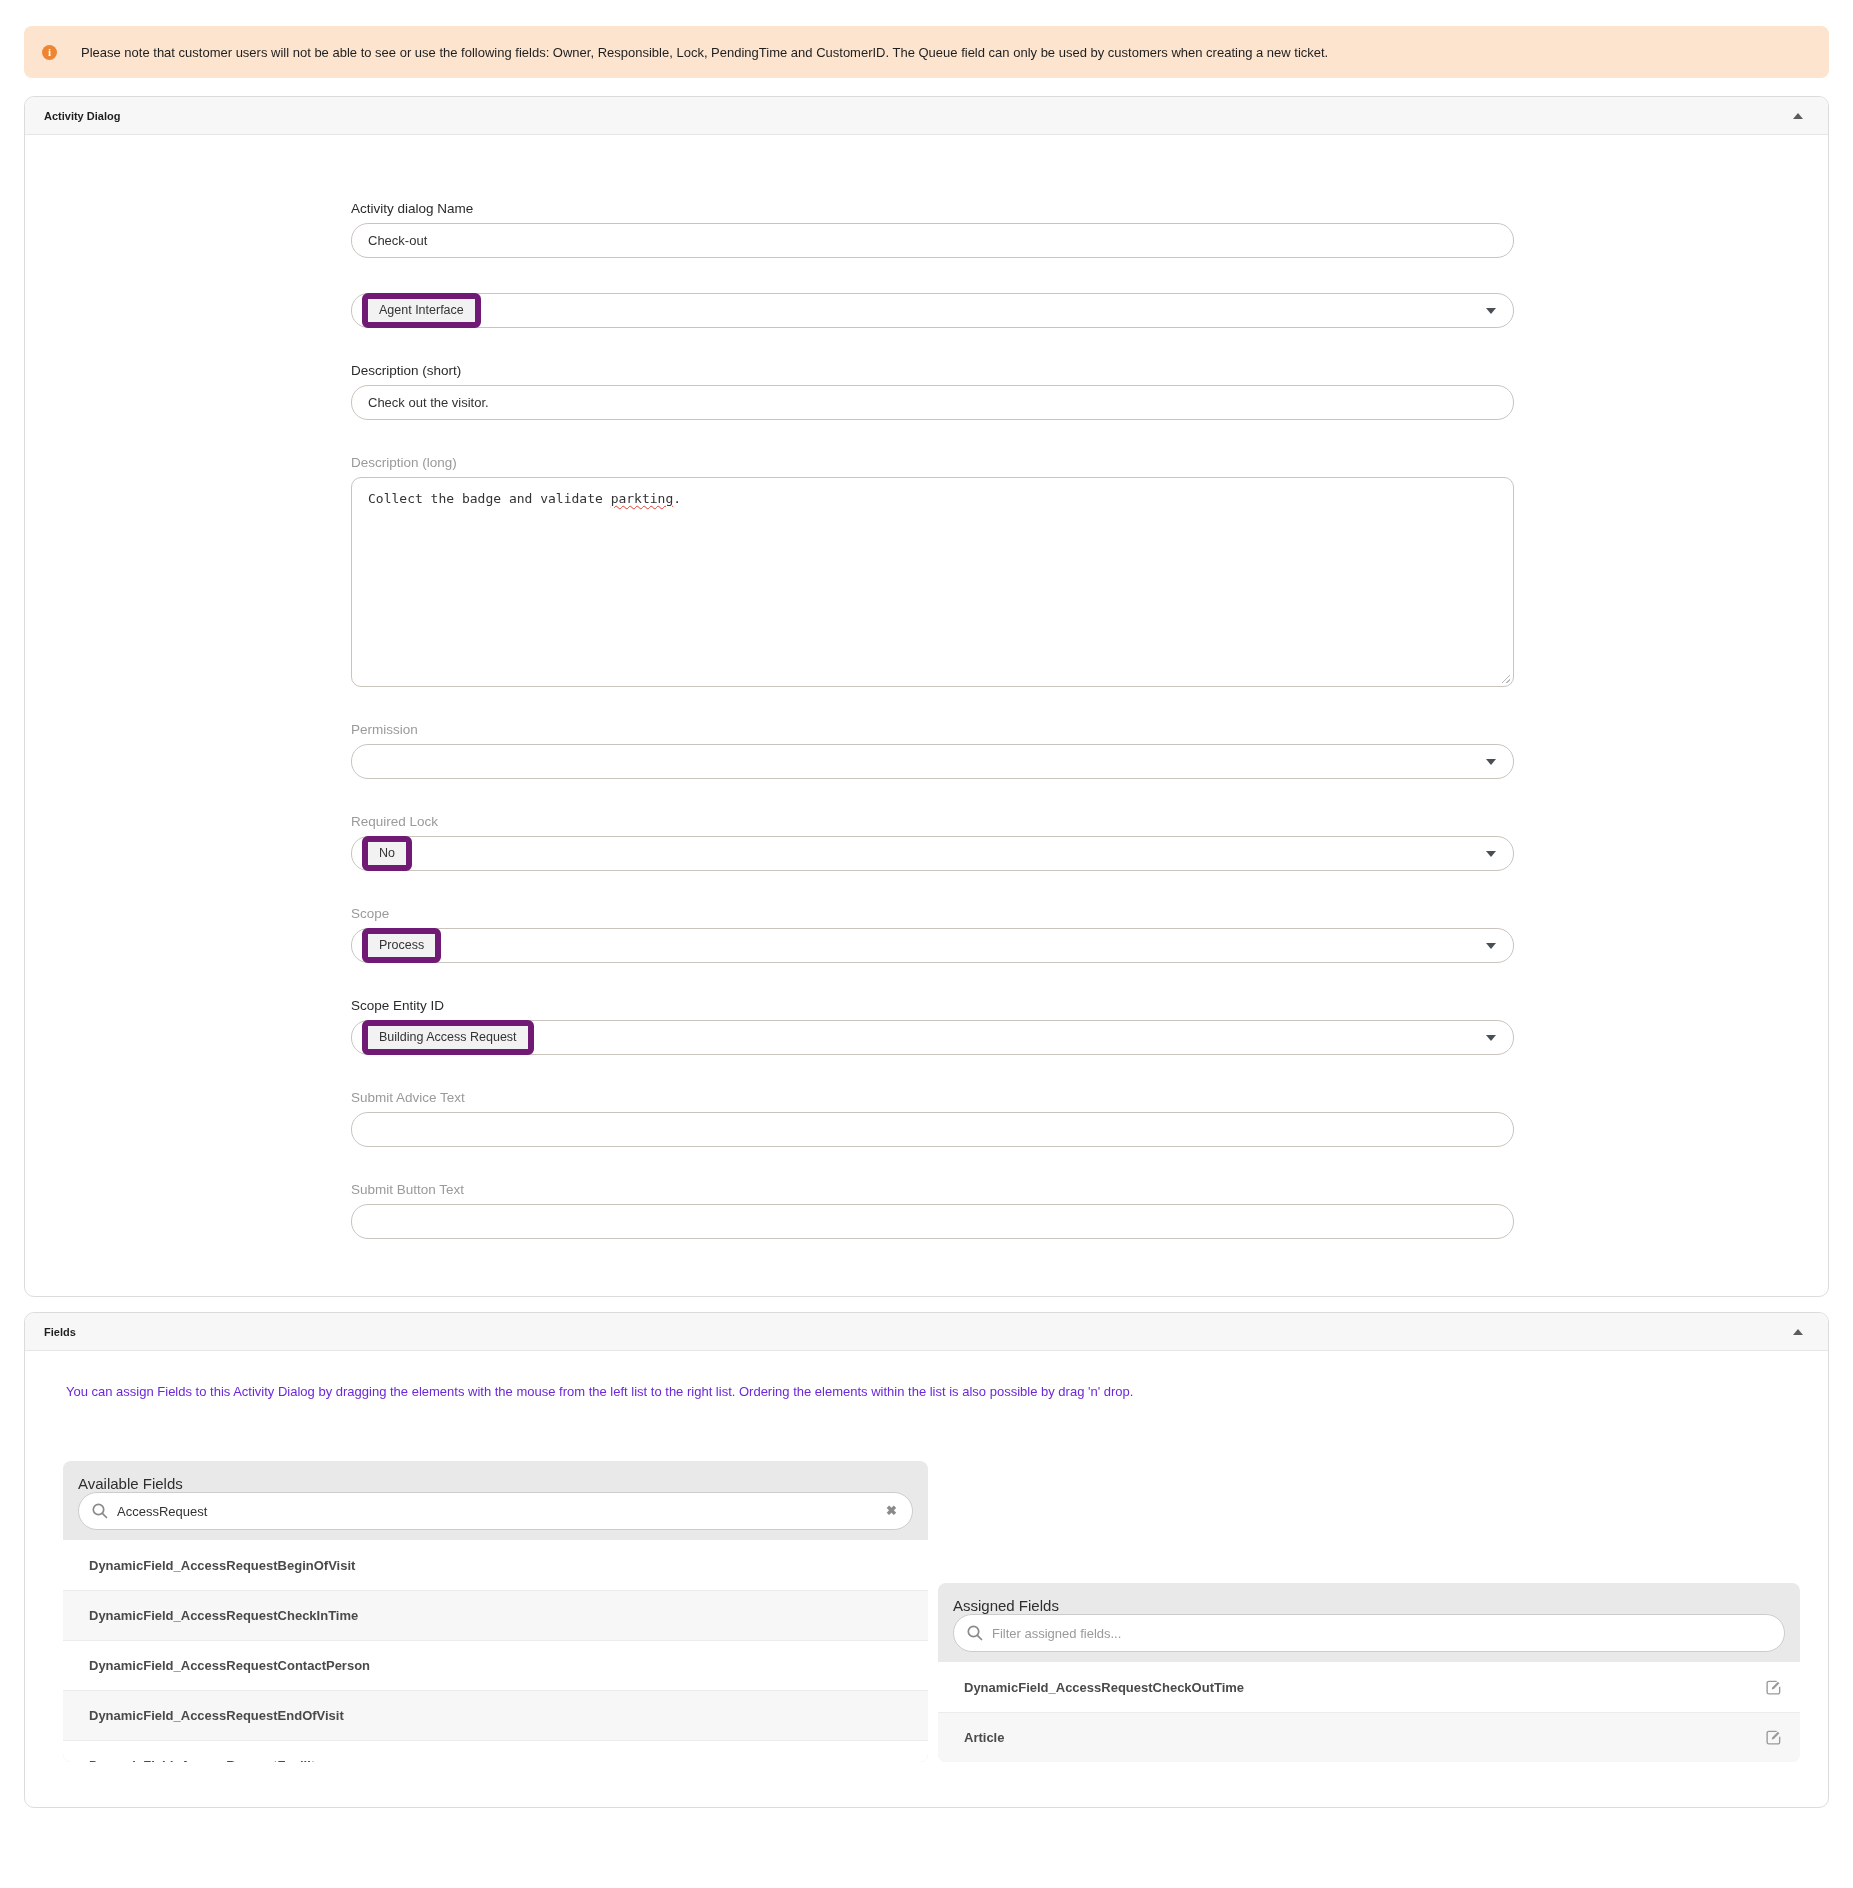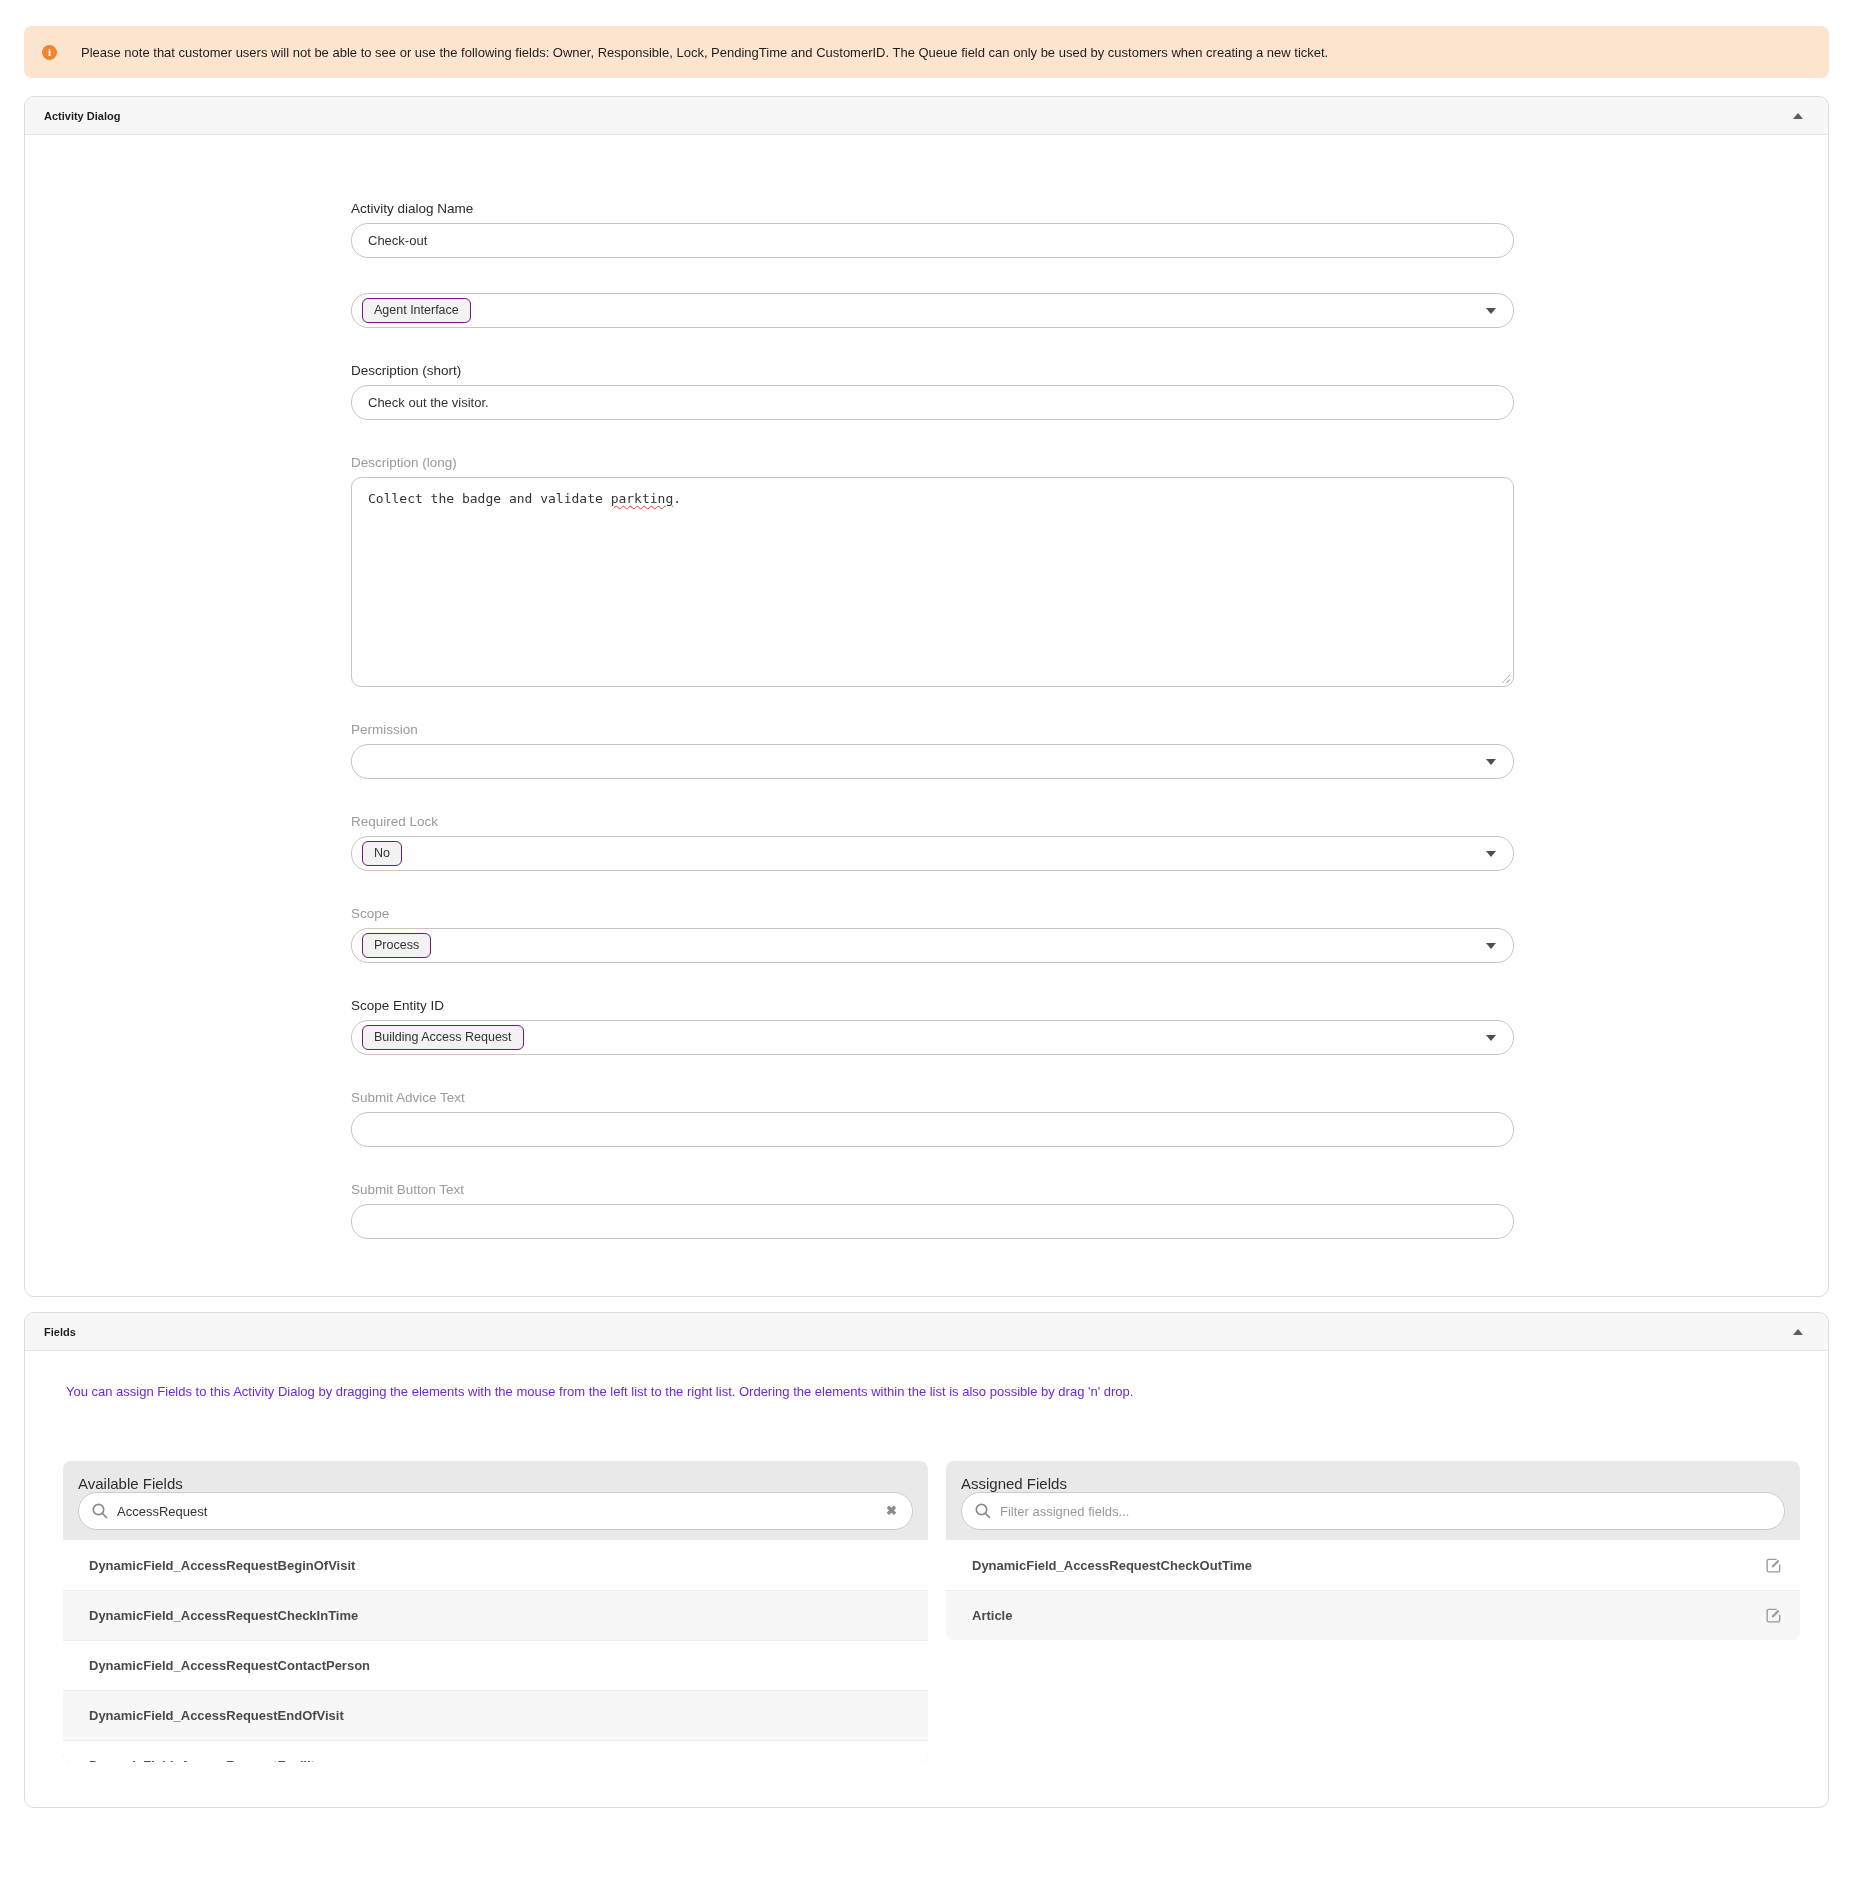--- a/index.html
+++ b/index.html
@@ -81,21 +81,21 @@
     width:100%; height:35px;
     border:1px solid #c9c5bc;
     border-radius:17px;
     background:#fff;
     display:flex; align-items:center;
     padding:0 40px 0 10px;
     cursor:pointer;
   }
   .chip {
     background:#f2f2f2;
-    border:1px solid #701a75;
+    border:6px solid #701a75;
     border-radius:6px;
     padding:4px 11px;
     font-size:12.5px; color:#333;
     line-height:1.2;
     white-space:nowrap;
   }
   .sel .arrow {
     position:absolute; right:17px; top:14px;
     width:0; height:0;
     border-left:5.5px solid transparent;
@@ -124,21 +124,21 @@
   .grip {
     position:absolute; right:3px; bottom:3px;
     width:11px; height:11px;
     background: repeating-linear-gradient(-45deg, transparent 0 2px, #b9b9b9 2px 3px);
     clip-path: polygon(100% 0, 100% 100%, 0 100%);
     cursor: nwse-resize;
   }
 
   
   .f-desc { margin: 33px 0 0 41px; font-size:13px; color:#6d28d9; }
-  .panels { display:flex; gap:18px; margin: 62px 28px 0 38px; align-items:flex-start; padding-bottom:45px; }
+  .panels { display:flex; gap:10px; margin: 62px 28px 0 38px; align-items:flex-end; padding-bottom:45px; }
   .panel {
     background:#e9e9e9;
     border-radius:8px;
     overflow:hidden;
   }
   .panel.left { width:865px; }
   .panel.right { flex:1; }
   .p-head { padding: 14px 15px 0 15px; }
   .p-title { font-size:15px; color:#2e2e2e; }
   .p-search { position:relative; }

